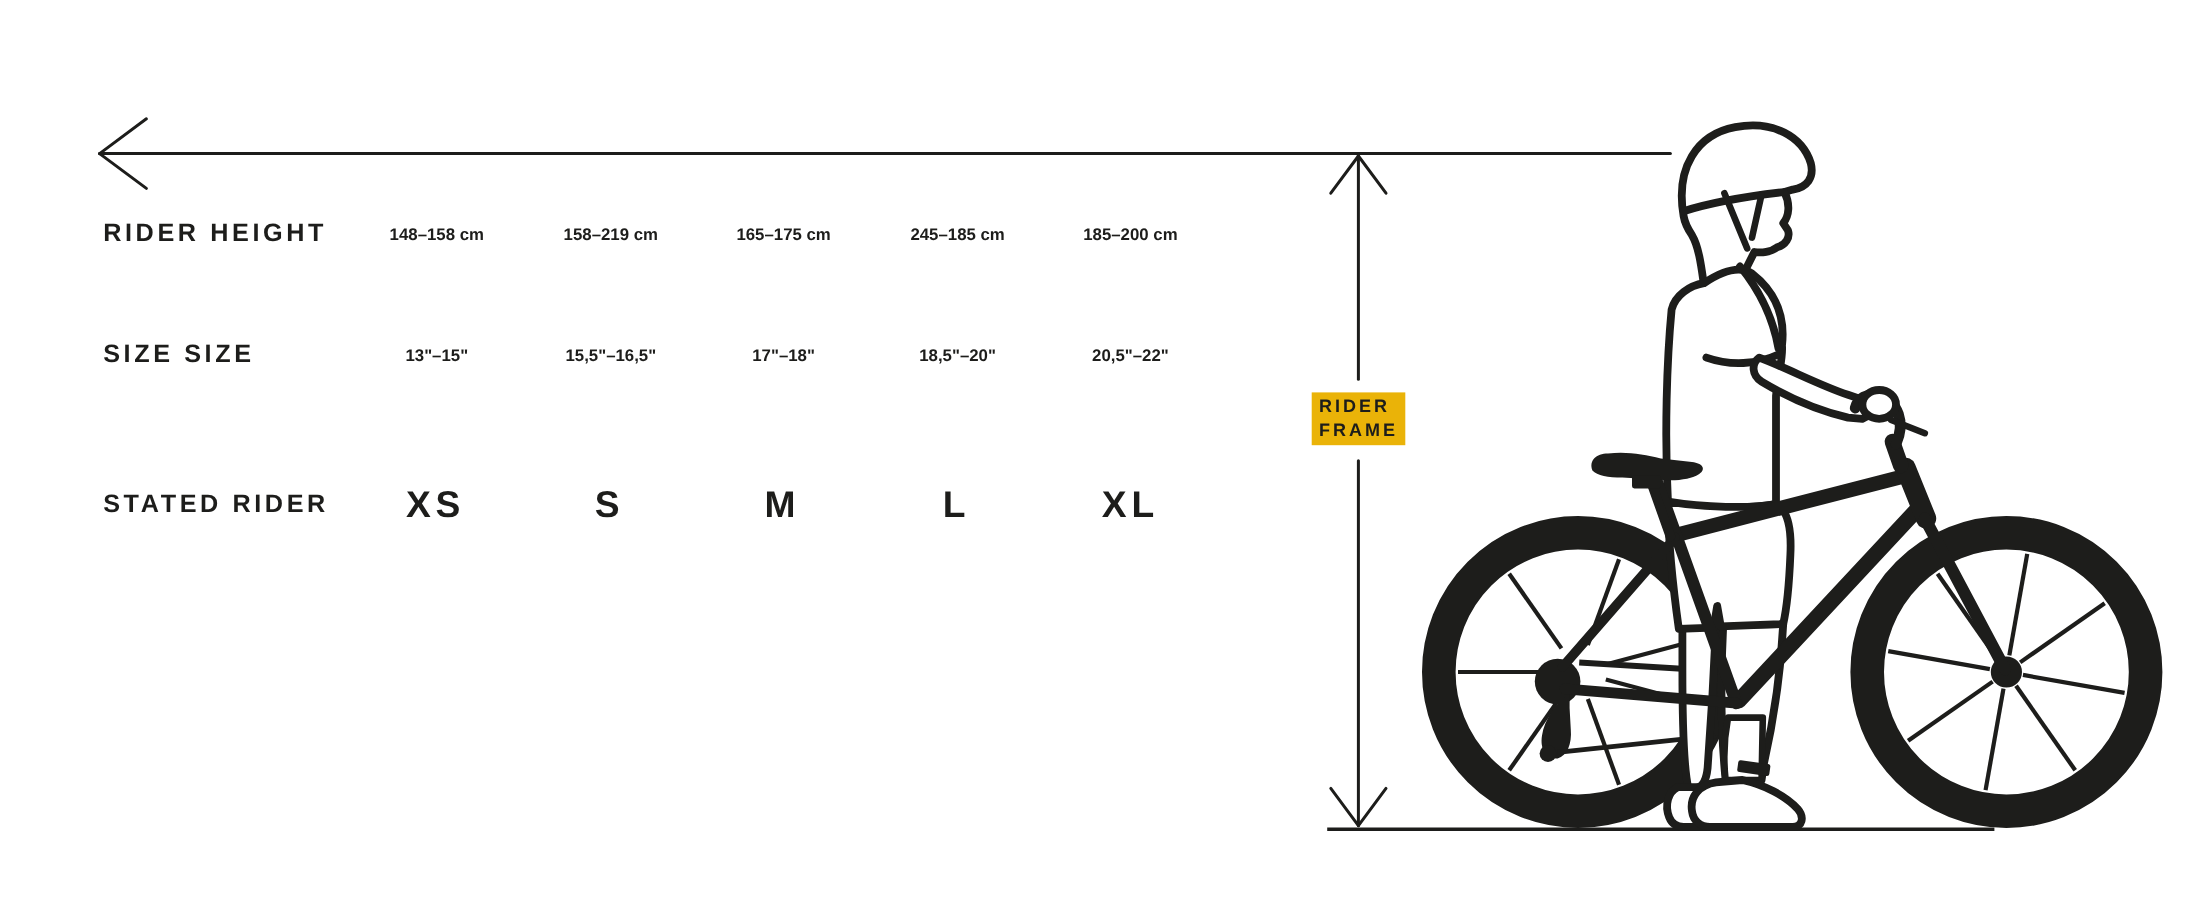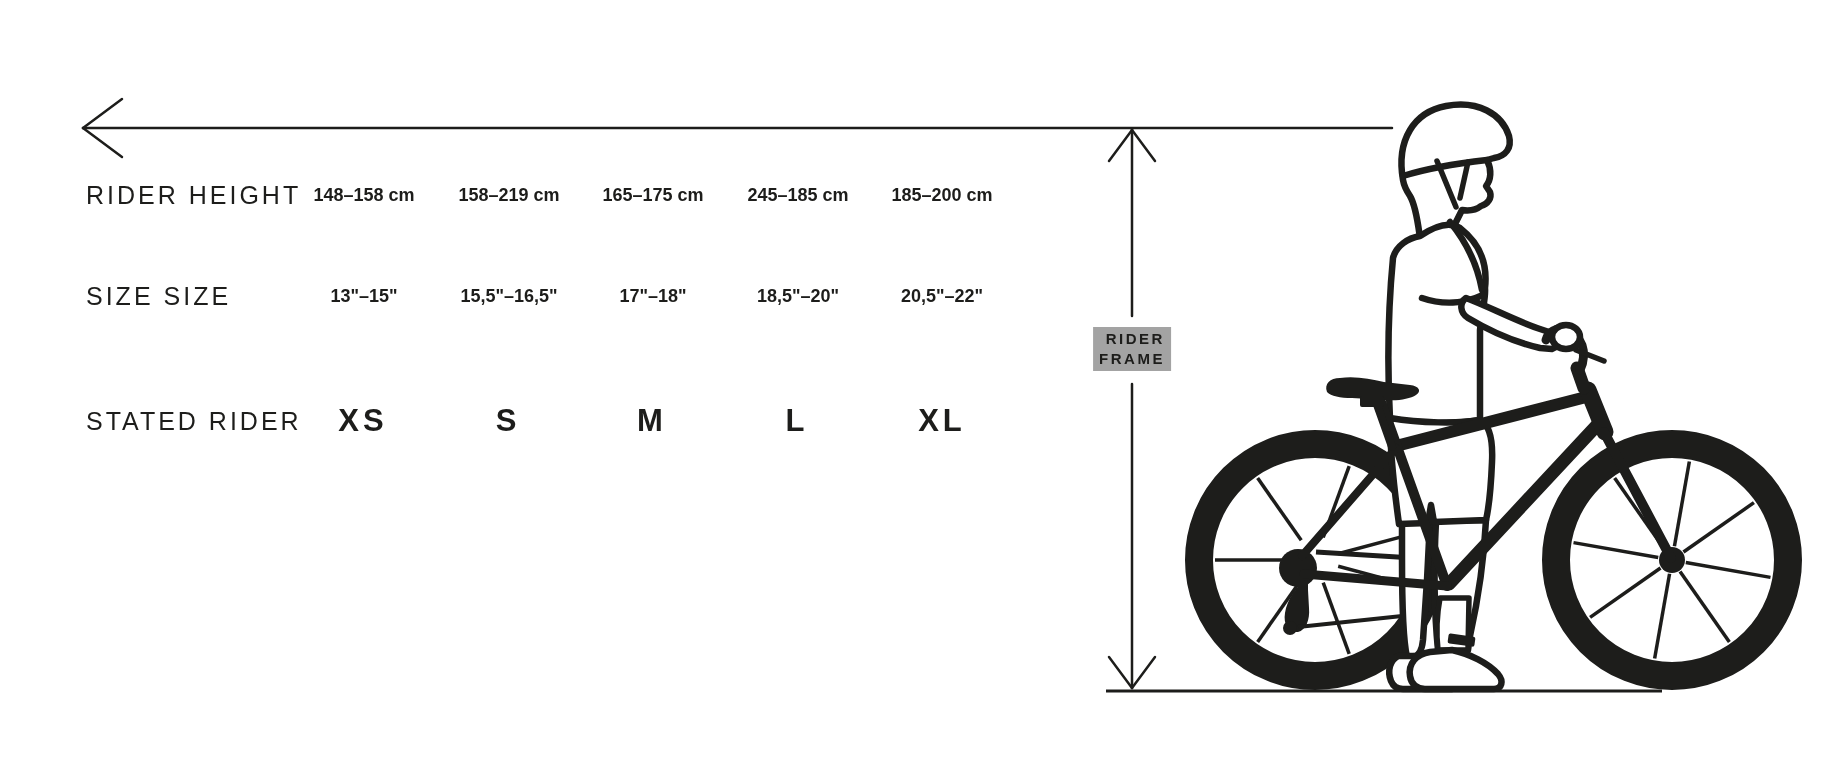--- a/index.html
+++ b/index.html
@@ -8,46 +8,46 @@
     width:1839px;height:766px;
     background:#ffffff;
     font-family:"Liberation Sans", sans-serif;
     color:#1d1d1b;
     overflow:hidden;
   }
   .rlabel{
     position:absolute;
     left:86px;
     transform:translateY(-50%);
-    font-weight:normal;
-    font-size:25px;
+    font-weight:bold;
+    font-size:21px;
     letter-spacing:3px;
     white-space:nowrap;
   }
   .cell{
     position:absolute;
     transform:translate(-50%,-50%);
     font-weight:bold;
-    font-size:18px;
+    font-size:14px;
     white-space:nowrap;
   }
   .cell.big{
     font-size:31px;
     letter-spacing:4px;
   }
   .measure-label{
     position:absolute;
     left:1132px;top:349px;
     transform:translate(-50%,-50%);
-    text-align:right;
+    text-align:left;
     font-weight:bold;
     font-size:15px;
     letter-spacing:2.5px;
     line-height:20px;
-    background:#a3a3a3;
+    background:#eab308;
     padding:2px 6px;
     white-space:nowrap;
   }
   svg.art{position:absolute;left:0;top:0;}
 </style>
 </head>
 <body>
 
 <div class="page">
 

